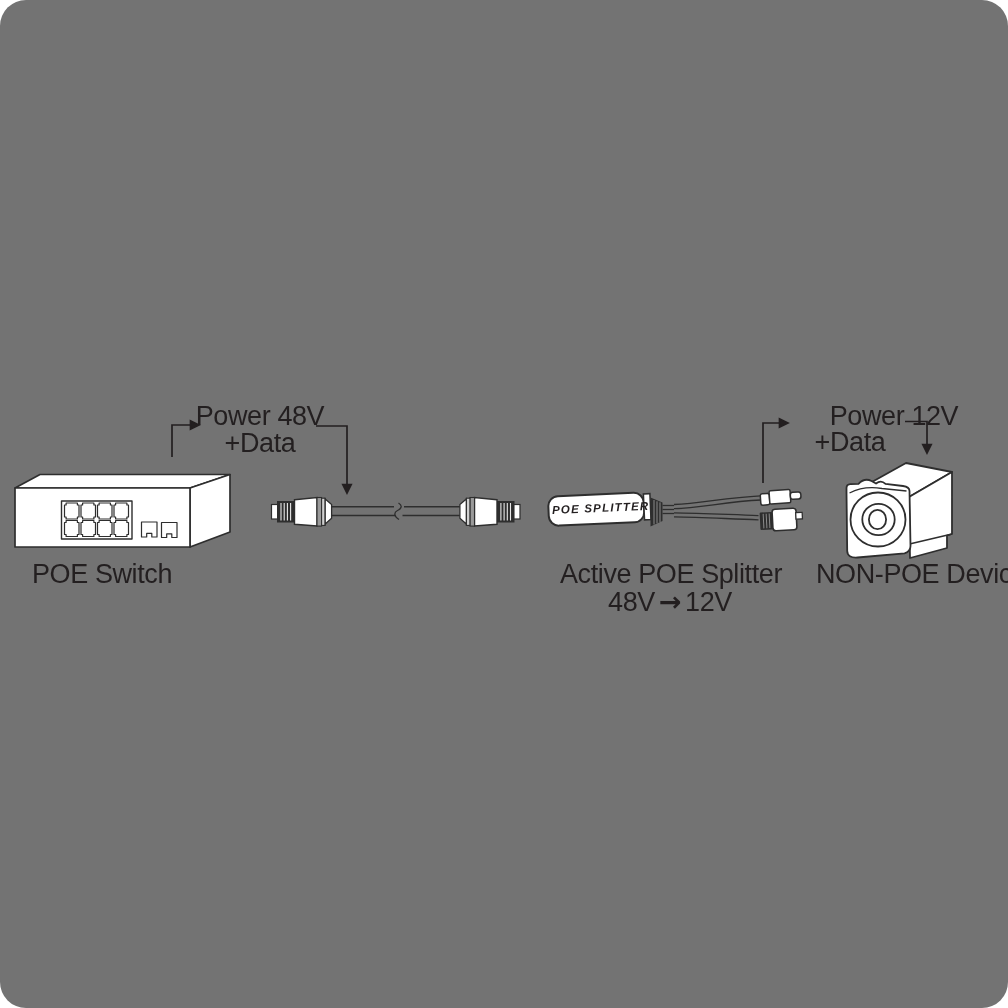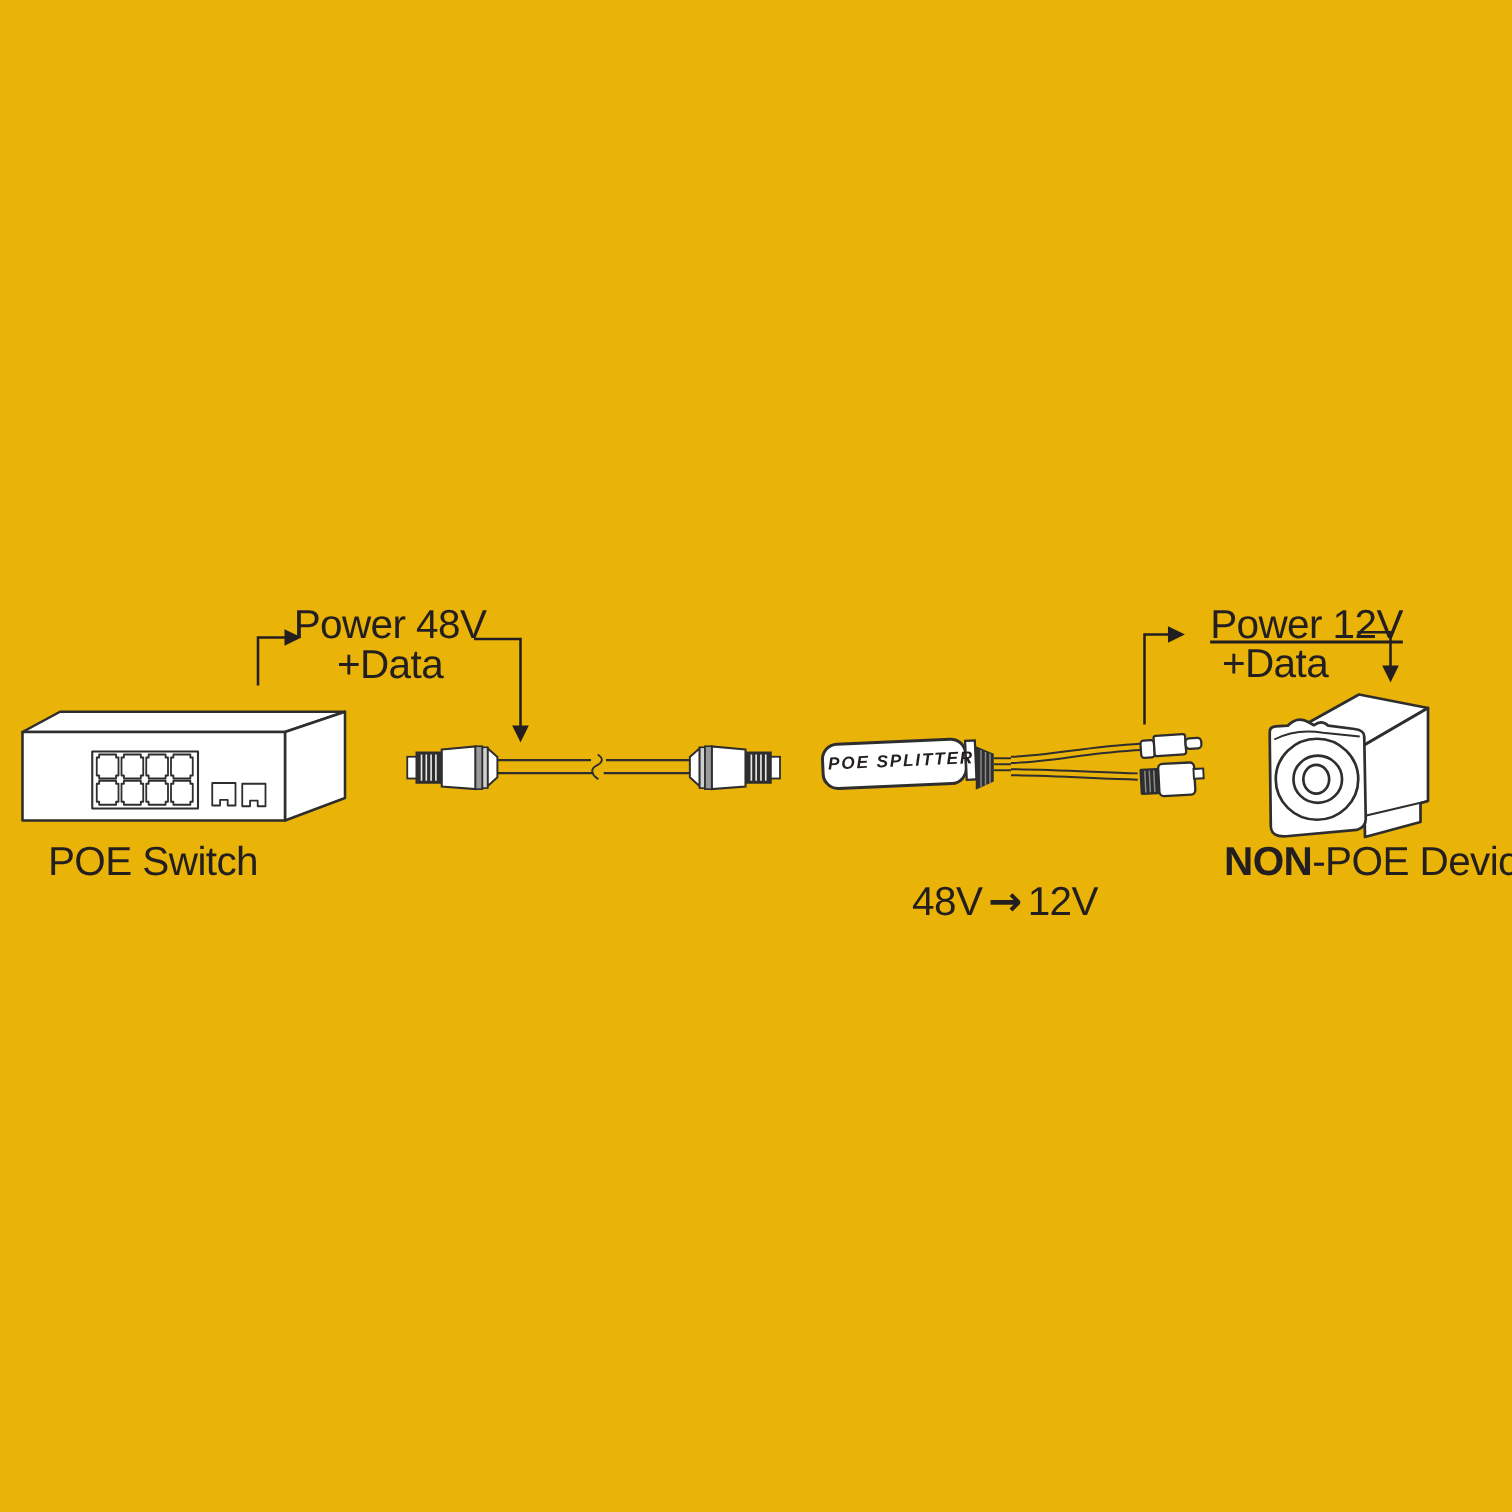--- a/index.html
+++ b/index.html
@@ -1,24 +1,24 @@
 <!DOCTYPE html>
 <html><head>
 <meta charset="utf-8">
 <style>
   html,body{margin:0;padding:0;background:#ffffff;}
   .canvas{
-    position:relative;width:1008px;height:1008px;background:#eab308;overflow:hidden;
-    font-family:"Liberation Sans",sans-serif;color:#231f20;
+    position:relative;width:1008px;height:1008px;background:#737373;overflow:hidden;
+    font-family:"Liberation Sans",sans-serif;color:#231f20;border-radius:26px;
   }
   .art{position:absolute;left:0;top:0;}
   .txt{position:absolute;text-align:center;line-height:1.0;font-size:27px;letter-spacing:-0.4px;color:#231f20;white-space:nowrap;}
   .ann{font-size:27px;}
   .caption{font-size:27px;}
-  .bold{font-weight:700;}
+  .bold{font-weight:400;}
   .splitter-mark{
     position:absolute;left:552px;top:502px;width:92px;text-align:center;
     font-size:11.5px;font-weight:700;font-style:italic;letter-spacing:1.2px;
     transform:rotate(-2.5deg);color:#231f20;white-space:nowrap;
   }
   .arrow-glyph{font-family:"DejaVu Sans",sans-serif;font-weight:700;padding:0 4px;}
 </style>
 </head>
 <body>
 
@@ -136,28 +136,29 @@
       <path d="M763,483 L763,423 L780,423" fill="none"></path>
       <polygon points="788,423 779.5,418.8 779.5,427.2"></polygon>
       <path d="M905,421.5 L927,421.5 L927,445" fill="none"></path>
       <polygon points="927,453 922.8,444.5 931.2,444.5"></polygon>
     </g>
   </svg>
 
   <div class="txt ann" style="left:190px;top:403px;width:140px;">Power 48V</div>
   <div class="txt ann" style="left:190px;top:430px;width:140px;">+Data</div>
 
-  <div class="txt ann" style="left:801px;top:403px;width:140px;text-decoration:underline;">Power 12V</div>
+  <div class="txt ann" style="left:824px;top:403px;width:140px;">Power 12V</div>
   <div class="txt ann" style="left:780px;top:429px;width:140px;">+Data</div>
 
   <div class="splitter-mark">POE SPLITTER</div>
 
   <div class="txt caption" style="left:12px;top:561px;width:180px;">POE Switch</div>
 
 
+  <div class="txt caption" style="left:560px;top:561px;width:220px;">Active POE Splitter</div>
   <div class="txt caption" style="left:560px;top:588px;width:220px;">
     <span>48V</span><span class="arrow-glyph">→</span><span>12V</span>
   </div>
 
   <div class="txt caption" style="left:816px;top:561px;width:182px;">
     <span class="bold">NON</span><span>-POE Device</span>
   </div>
 
 </div>
 

